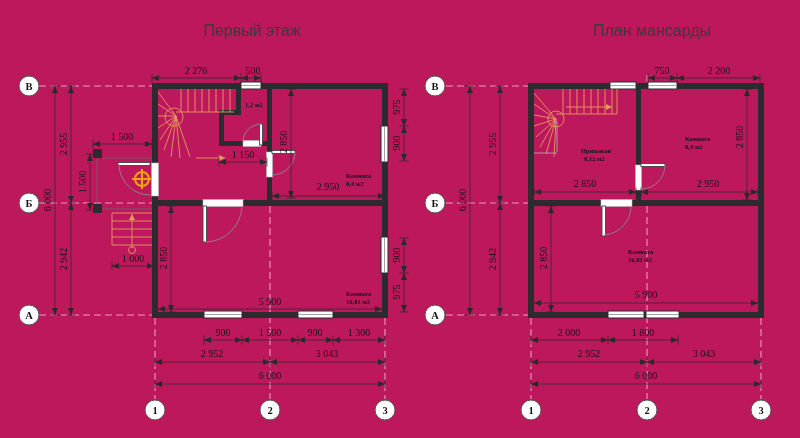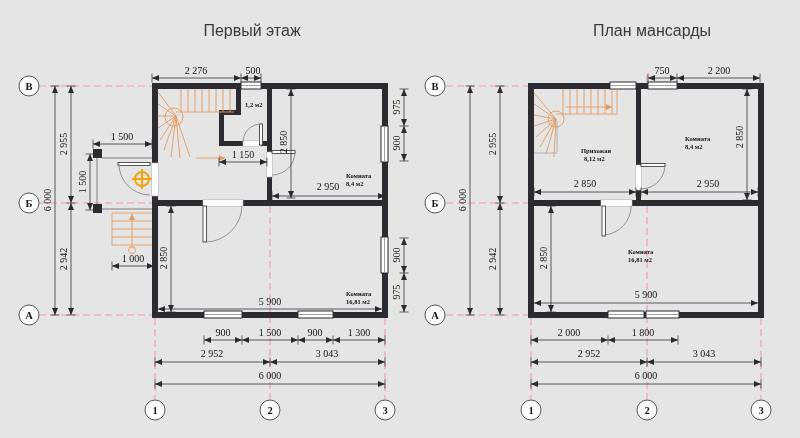--- a/index.html
+++ b/index.html
@@ -1,16 +1,16 @@
 <!DOCTYPE html>
 <html><head>
 <meta charset="utf-8">
 <style>
   html,body{margin:0;padding:0;background:#fff;}
-  .stage{position:relative;width:800px;height:438px;background:#e5e5e5;overflow:hidden;}
+  .stage{position:relative;width:800px;height:438px;background:#be185d;overflow:hidden;}
   svg{display:block;}
   .ttl{font:16px "Liberation Sans", sans-serif; fill:#3a3a3a; text-anchor:middle;}
   .dt{font:10px "Liberation Serif", serif; fill:#141414; text-anchor:middle;}
   .rl{font:bold 6.5px "Liberation Serif", serif; fill:#141414;}
   .ax{font:bold 10.5px "Liberation Serif", serif; fill:#141414; text-anchor:middle;}
   .wall{fill:#2b2b30;}
   .dl{stroke:#2a2a2a;stroke-width:.75;fill:none;}
   .tick{stroke:#2a2a2a;stroke-width:.7;}
   .pink{stroke:#f395c6;stroke-width:1.1;stroke-dasharray:7 4;fill:none;}
   .orange{stroke:#e59a5d;stroke-width:.9;fill:none;}

